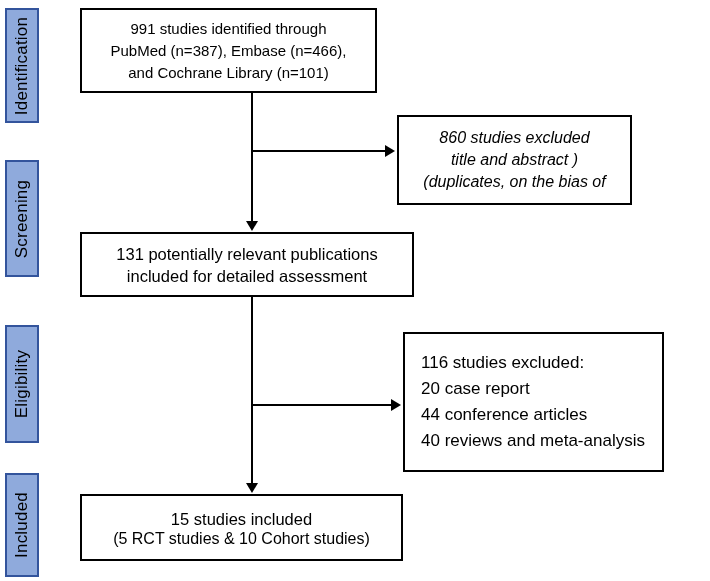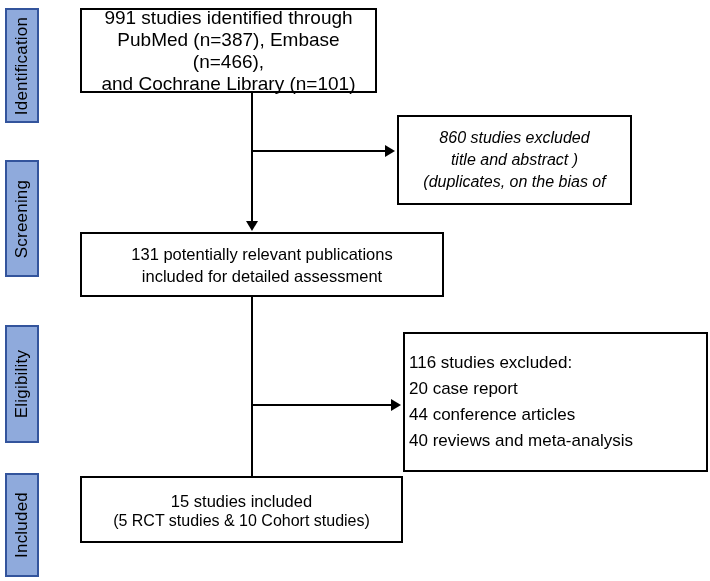--- a/index.html
+++ b/index.html
@@ -49,37 +49,37 @@
     flex-direction: column;
     justify-content: center;
     font-size: 16px;
     line-height: 21px;
   }
   .fbox.center { text-align: center; align-items: center; }
   .fbox.left   { text-align: left; }
 
   #box-identified {
     left: 80px; top: 8px; width: 297px; height: 85px;
-    font-size: 19px; line-height: 22px;
+    font-size: 15px; line-height: 22px;
   }
   #box-excluded-screening {
     left: 397px; top: 115px; width: 235px; height: 90px;
     font-size: 16px; line-height: 22px; font-style: italic;
   }
   #box-retrieved {
-    left: 80px; top: 232px; width: 364px; height: 65px;
+    left: 80px; top: 232px; width: 334px; height: 65px;
     font-size: 16.5px; line-height: 22px;
   }
   #box-excluded-eligibility {
-    left: 403px; top: 332px; width: 305px; height: 140px;
+    left: 403px; top: 332px; width: 261px; height: 140px;
     font-size: 17px; line-height: 26px;
-    padding-left: 4px;
+    padding-left: 16px;
   }
   #box-included {
-    left: 80px; top: 476px; width: 323px; height: 67px;
+    left: 80px; top: 494px; width: 323px; height: 67px;
   }
   #box-included .title { font-size: 16.5px; line-height: 22px; }
   #box-included .subtitle { font-size: 16px; line-height: 17px; }
 
   
   .line {
     position: absolute;
     background: #000000;
   }
   .line-v { width: 2px; }

